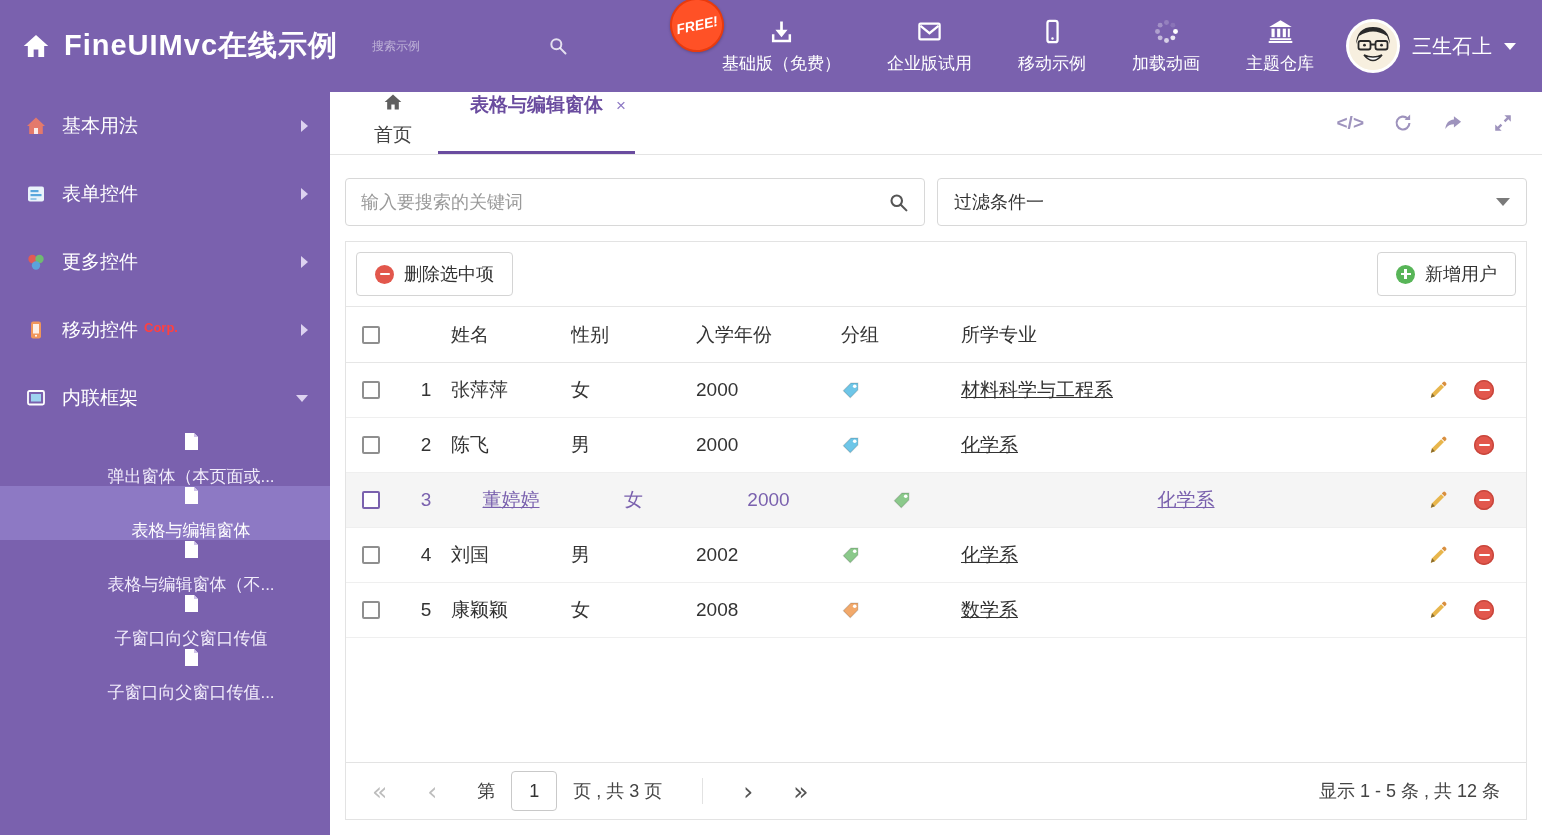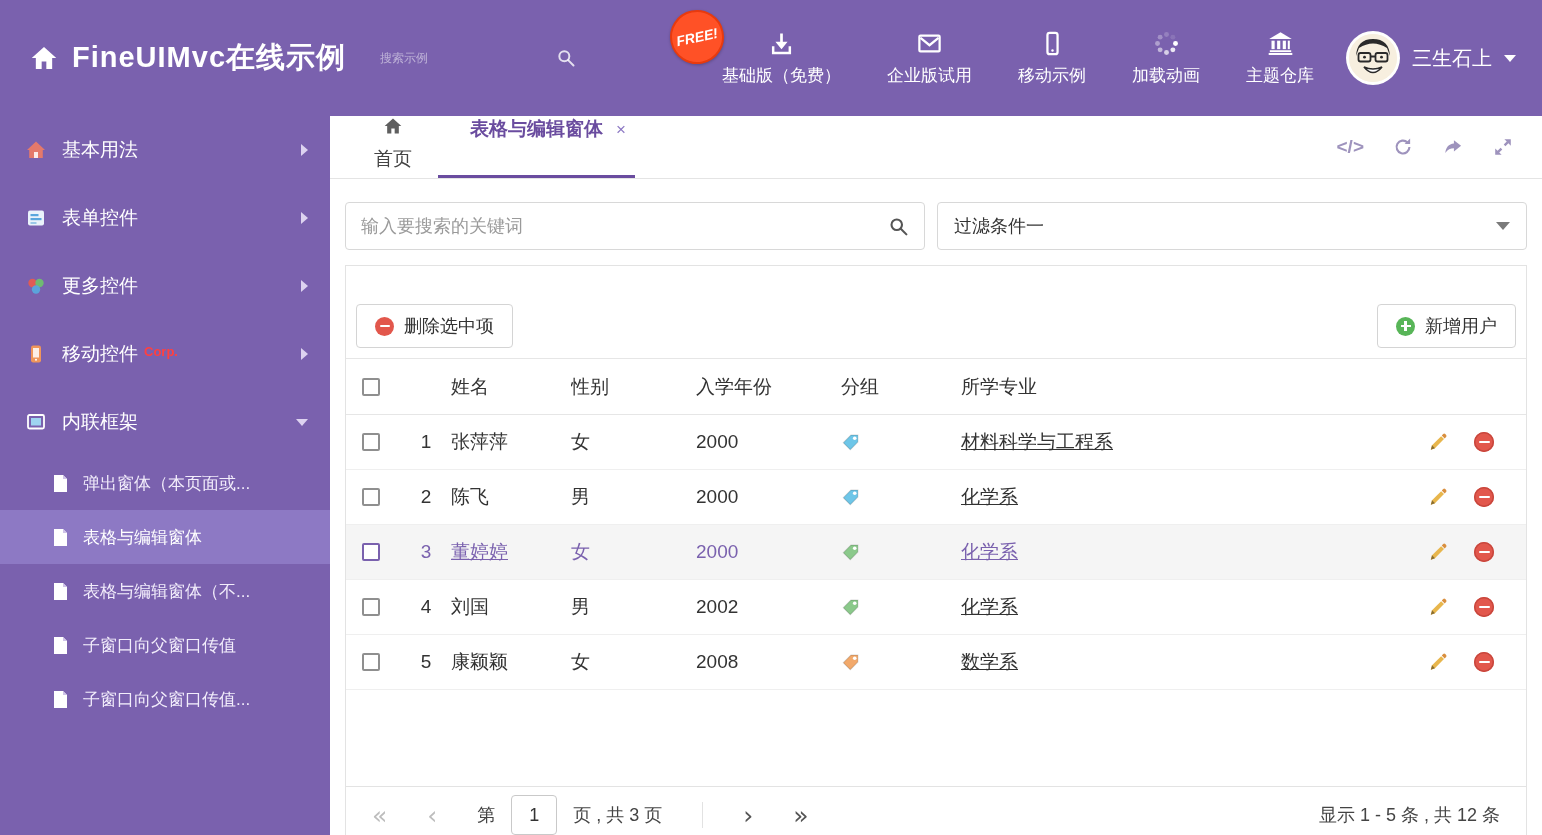--- a/index.html
+++ b/index.html
@@ -1,20 +1,20 @@
 <!DOCTYPE html>
 <html><head>
 <meta charset="utf-8">
 <style>
   * { box-sizing:border-box; margin:0; padding:0; }
   html,body { width:1542px; height:835px; }
   body { font-family:"Liberation Sans","DejaVu Sans",sans-serif; overflow:hidden; background:#fff; color:#333; }
 
   
-  .topbar { height:116px; background:#7a61ae; display:flex; align-items:center; padding:0 26px 0 30px; color:#fff; position:relative; z-index:5; }
+  .topbar { height:92px; background:#7a61ae; display:flex; align-items:center; padding:0 26px 0 22px; color:#fff; position:relative; z-index:5; }
   .brand { display:flex; align-items:center; gap:14px; }
   .brand svg { width:28px; height:28px; }
   .brand h1 { font-size:29px; font-weight:bold; letter-spacing:1px; white-space:nowrap; }
   .hsearch { display:flex; align-items:center; margin-left:34px; width:200px; }
   .hsearch input { background:transparent; border:none; outline:none; color:#fff; font-size:12px; width:164px; }
   .hsearch input::placeholder { color:rgba(255,255,255,.5); }
   .hsearch svg { width:20px; height:20px; color:rgba(255,255,255,.8); margin-left:12px; }
 
   .topnav { display:flex; align-items:flex-end; gap:46px; margin-left:auto; }
   .nav-item { display:flex; flex-direction:column; align-items:center; gap:7px; position:relative; cursor:pointer; }
@@ -35,21 +35,21 @@
   .layout { display:flex; height:743px; }
 
   
   .sidebar { width:330px; background:#7a61ae; color:#fff; flex:none; overflow:hidden; }
   .side-item { height:68px; display:flex; align-items:center; padding:0 22px 0 26px; font-size:19px; gap:16px; cursor:pointer; }
   .side-item svg { width:20px; height:20px; flex:none; }
   .side-item .lbl { flex:1; display:flex; align-items:baseline; gap:6px; white-space:nowrap; }
   .corp { color:#ff4040; font-size:13px; font-weight:bold; position:relative; top:-4px; }
   .chev-r { width:0; height:0; border-top:6px solid transparent; border-bottom:6px solid transparent; border-left:7px solid #ddd3f0; flex:none; }
   .chev-d { width:0; height:0; border-left:6px solid transparent; border-right:6px solid transparent; border-top:7px solid #ddd3f0; flex:none; }
-  .side-sub { height:54px; display:flex; align-items:center; gap:14px; padding-left:52px; font-size:17px; color:#f2edfb; cursor:pointer; white-space:nowrap; }
+  .side-sub { height:54px; display:flex; align-items:center; gap:14px; padding-left:52px; font-size:17px; color:#f2edfb; cursor:pointer; white-space:nowrap;flex-direction:column; }
   .side-sub svg { width:17px; height:19px; flex:none; }
   .side-sub.active { background:#8d79c4; color:#fff; }
 
   
   .main { flex:1; display:flex; flex-direction:column; background:#fff; min-width:0; }
   .tabbar { height:63px; border-bottom:1px solid #e4e4e4; display:flex; align-items:stretch; padding-left:18px; flex:none; }
   .tab { display:flex; align-items:center; gap:10px; padding:0 26px; font-size:19px; color:#444; position:relative; cursor:pointer;flex-direction:column; }
   .tab svg { width:20px; height:20px; color:#5f5f5f; }
   .tab.active { color:#6a4c9f; font-weight:bold; border-bottom:3px solid #6a4c9f; padding:0 32px; }
   .tab-close { position:absolute; top:5px; right:9px; font-size:17px; color:#8d79c4; font-weight:normal; cursor:pointer; line-height:1; }
@@ -61,37 +61,37 @@
   .filter-row { display:flex; gap:12px; flex:none; }
   .search-box { width:580px; height:48px; border:1px solid #d8d8d8; border-radius:4px; display:flex; align-items:center; padding:0 15px;gap:16px; }
   .search-box input { flex:1; border:none; outline:none; font-size:18px; color:#555; }
   .search-box input::placeholder { color:#9a9a9a; }
   .search-box svg { width:21px; height:21px; color:#555; flex:none; }
   .select-box { flex:1; height:48px; border:1px solid #d8d8d8; border-radius:4px; display:flex; align-items:center; padding:0 16px; font-size:18px; color:#333; cursor:pointer; }
   .caret-gray { margin-left:auto; width:0; height:0; border-left:7px solid transparent; border-right:7px solid transparent; border-top:8px solid #7a7a7a; }
 
   .panel { margin-top:15px; border:1px solid #e3e3e3; flex:1; display:flex; flex-direction:column; min-height:0; }
   .panel-toolbar { padding:10px; display:flex; flex:none; }
-  .btn { height:44px; display:inline-flex; align-items:center; gap:10px; padding:0 18px; background:#fff; border:1px solid #d4d4d4; border-radius:4px; font-size:18px; color:#333; cursor:pointer; font-family:Liberation Mono, monospace;margin-top:28px; }
+  .btn { height:44px; display:inline-flex; align-items:center; gap:10px; padding:0 18px; background:#fff; border:1px solid #d4d4d4; border-radius:4px; font-size:18px; color:#333; cursor:pointer; font-family:Liberation Mono, monospace; }
   .btn.add { margin-left:auto; }
   .ic-minus { width:19px; height:19px; border-radius:50%; background:#e2574c; position:relative; flex:none; }
   .ic-minus::after { content:""; position:absolute; left:4.5px; top:8.2px; width:10px; height:2.6px; background:#fff; border-radius:1px; }
   .ic-plus { width:19px; height:19px; border-radius:50%; background:#58b558; position:relative; flex:none; }
   .ic-plus::before { content:""; position:absolute; left:4.5px; top:8.2px; width:10px; height:2.6px; background:#fff; }
   .ic-plus::after { content:""; position:absolute; left:8.2px; top:4.5px; width:2.6px; height:10px; background:#fff; }
 
   table.grid { width:100%; border-collapse:collapse; table-layout:fixed; flex:none; }
   .grid th, .grid td { height:55px; font-size:19px; text-align:left; font-weight:normal; overflow:hidden; white-space:nowrap; }
   .grid thead th { border-top:1px solid #e6e6e6; border-bottom:1px solid #e6e6e6; height:56px; color:#333; }
   .grid tbody td { border-bottom:1px solid #efefef; color:#333; }
   .cb-cell { padding-left:16px; }
   .checkbox { width:18px; height:18px; border:2px solid #8f8f8f; border-radius:2px; background:#fff; cursor:pointer; }
   .num-cell { text-align:center !important; }
   tr.selected { background:#f5f5f5; }
-  tr.selected td { color:#7a61ae; }
+  tr.selected td { color:#7a61ae;text-align:center; }
   tr.selected .checkbox { border-color:#7a61ae; }
   tr.selected .name { text-decoration:underline; }
   a.major { color:inherit; text-decoration:underline; cursor:pointer; }
   .tag-ic { display:inline-block; width:19px; height:19px; vertical-align:middle; }
   .actions { display:flex; align-items:center; justify-content:flex-end; gap:26px; padding-right:32px; }
   .actions svg { width:21px; height:21px; cursor:pointer; }
   .row-del { width:20px; height:20px; border-radius:50%; background:#e2574c; position:relative; cursor:pointer; box-shadow:inset 0 0 0 1.5px #c8473d; }
   .row-del::after { content:""; position:absolute; left:4.6px; top:8.6px; width:11px; height:2.8px; background:#fff; border-radius:1px; }
 
   .pager { margin-top:auto; border-top:1px solid #e3e3e3; height:57px; display:flex; align-items:center; padding:0 26px; gap:40px; font-size:18px; color:#444; flex:none; }

